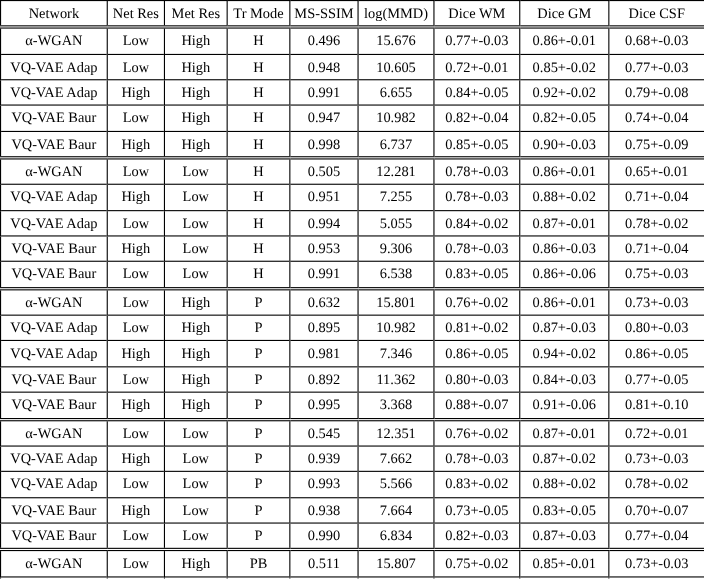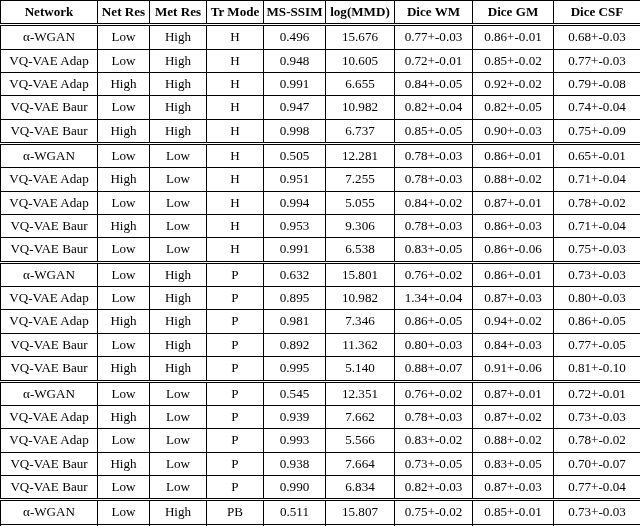--- a/index.html
+++ b/index.html
@@ -29,21 +29,20 @@
     padding: 0;
     height: 22.35px;
     line-height: 22.35px;
     white-space: nowrap;
     font-weight: normal;
     overflow: hidden;
   }
   #results-table tr.header-row th {
     border-top: 1px solid #000;
     border-bottom: 1px solid #8b5cf6;
-    font-weight: bold;
   }
   
   tr.block-start td {
     border-top: 3px double #000;
   }
   tr.row-sep td {
     border-top: 1px solid #000;
   }
   .b { font-weight: bold; }
 
@@ -207,21 +206,21 @@
         <td>0.86+-0.01</td>
         <td>0.73+-0.03</td>
       </tr>
       <tr class="row-sep">
         <td>VQ-VAE Adap</td>
         <td>Low</td>
         <td>High</td>
         <td>P</td>
         <td>0.895</td>
         <td>10.982</td>
-        <td>1.34+-0.04</td>
+        <td>0.81+-0.02</td>
         <td>0.87+-0.03</td>
         <td>0.80+-0.03</td>
       </tr>
       <tr class="row-sep">
         <td>VQ-VAE Adap</td>
         <td>High</td>
         <td>High</td>
         <td>P</td>
         <td>0.981</td>
         <td class="b">7.346</td>
@@ -239,21 +238,21 @@
         <td>0.80+-0.03</td>
         <td>0.84+-0.03</td>
         <td>0.77+-0.05</td>
       </tr>
       <tr class="row-sep">
         <td>VQ-VAE Baur</td>
         <td>High</td>
         <td>High</td>
         <td>P</td>
         <td class="b">0.995</td>
-        <td>5.140</td>
+        <td>3.368</td>
         <td class="b">0.88+-0.07</td>
         <td>0.91+-0.06</td>
         <td>0.81+-0.10</td>
       </tr>
       <tr class="block-start">
         <td>α-WGAN</td>
         <td>Low</td>
         <td>Low</td>
         <td>P</td>
         <td>0.545</td>

